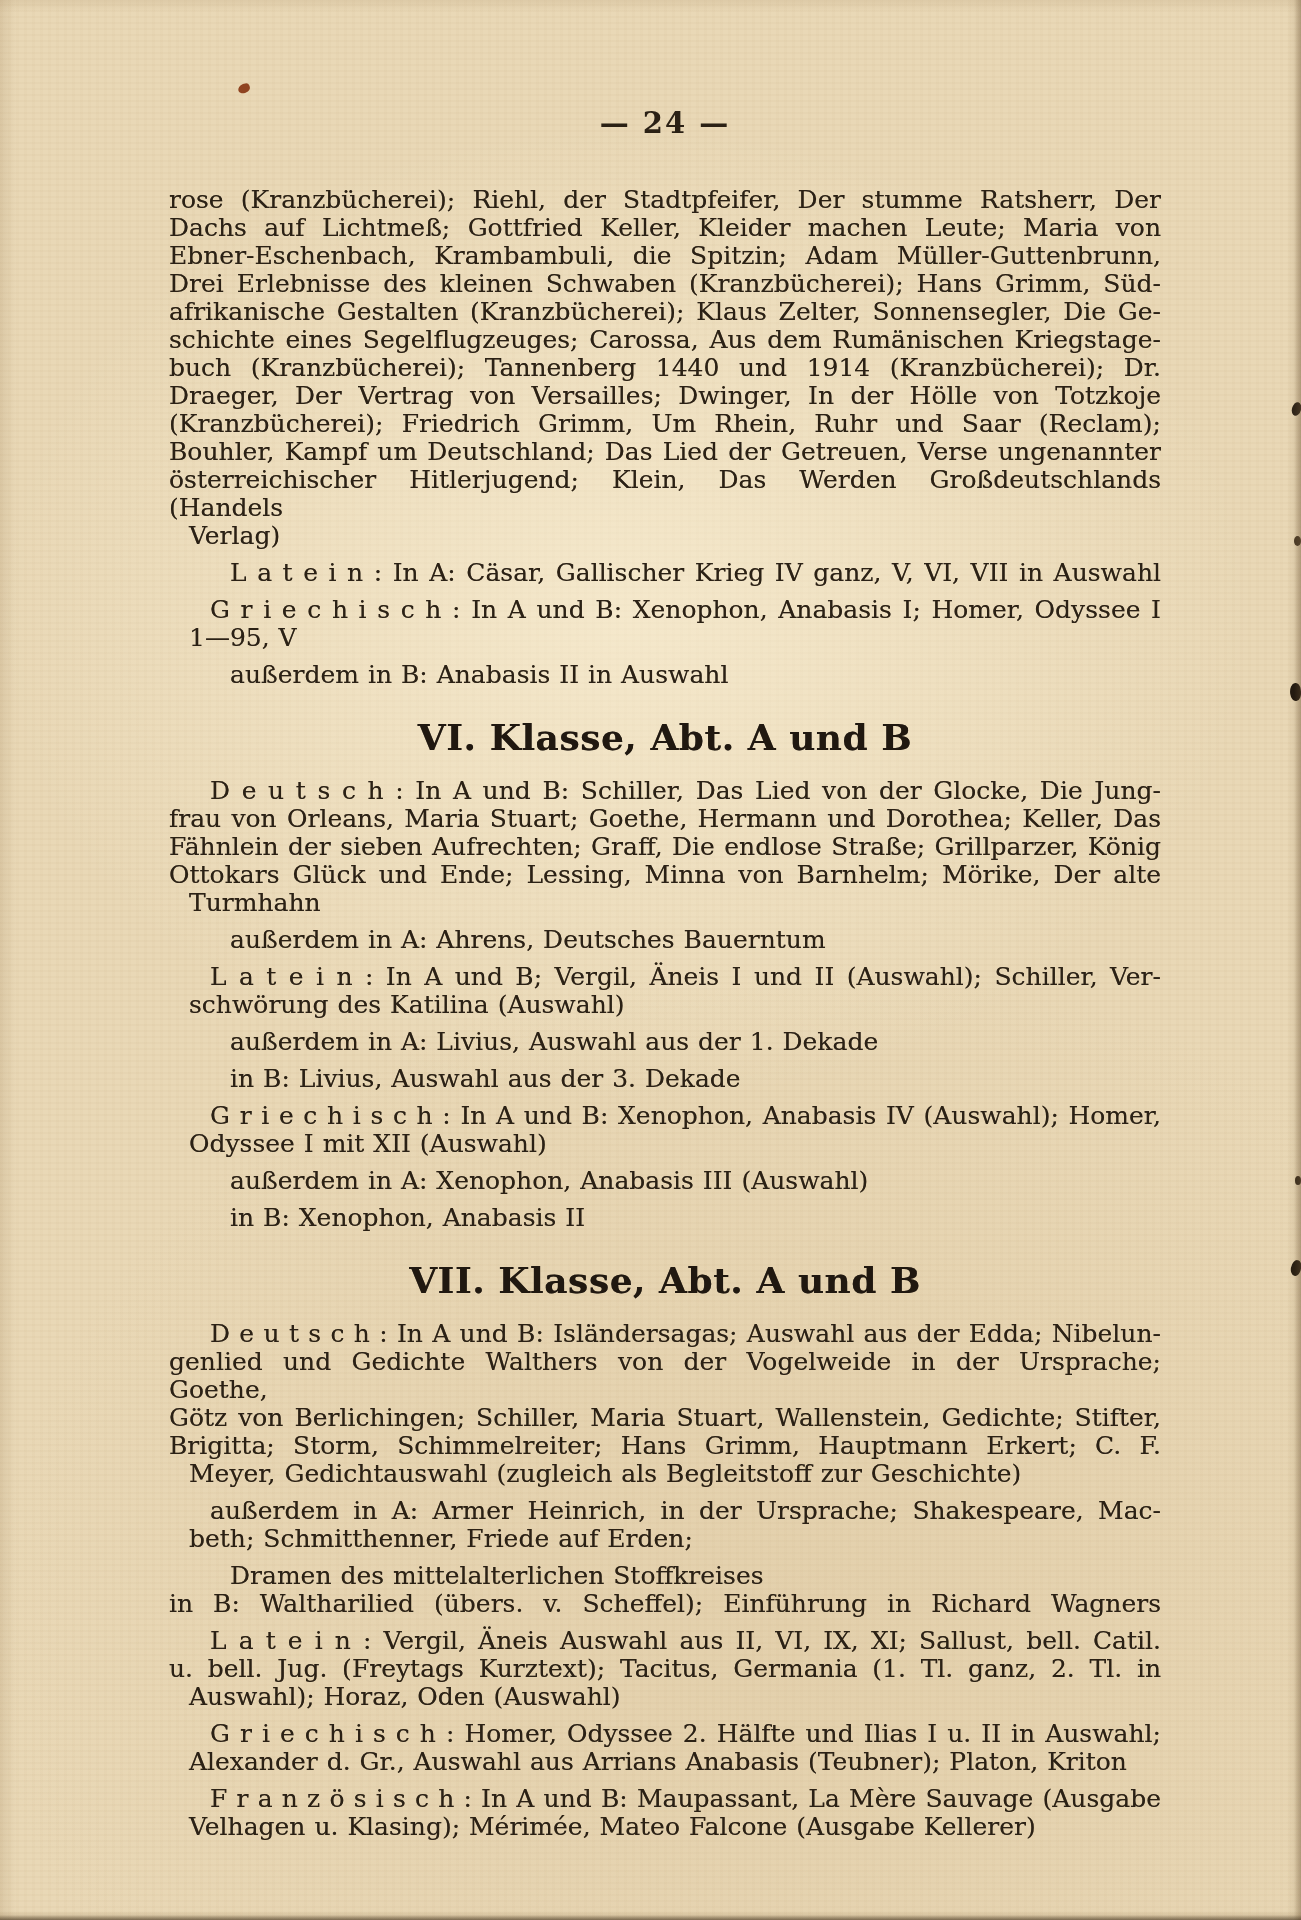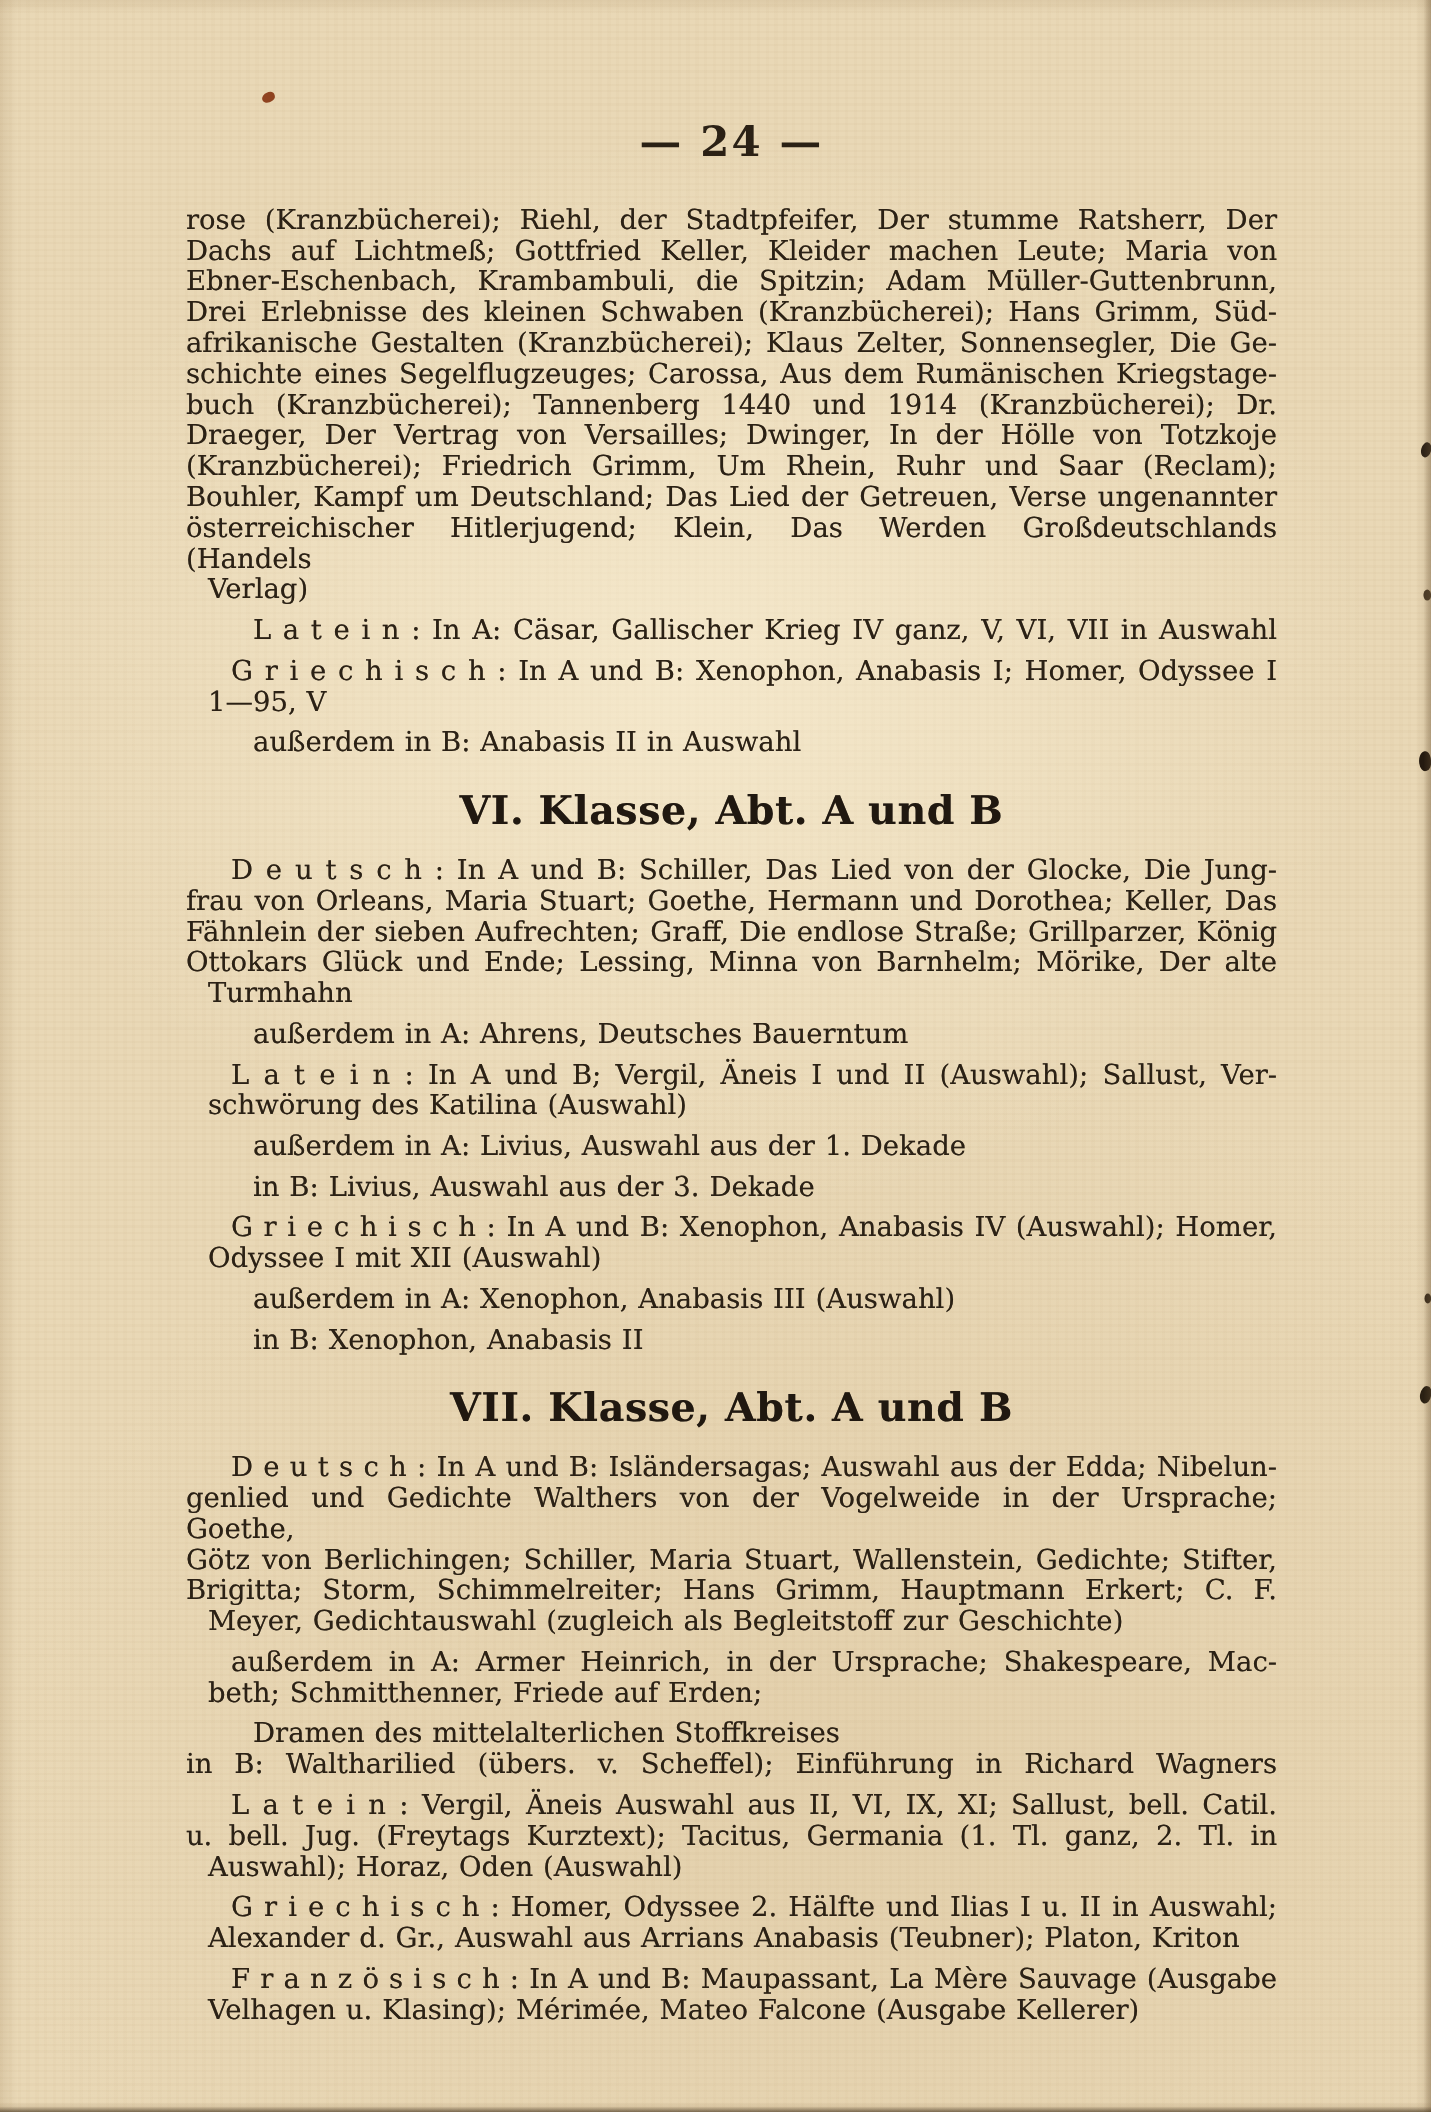--- a/index.html
+++ b/index.html
@@ -21,21 +21,21 @@
       linear-gradient(90deg,  rgba(130,100,60,0.14) 0, rgba(0,0,0,0) 16px),
       linear-gradient(270deg, rgba(120, 95,60,0.20) 0, rgba(0,0,0,0) 14px),
       linear-gradient(0deg,   rgba(110, 85,50,0.30) 0, rgba(0,0,0,0) 9px),
       linear-gradient(180deg, rgba(150,120,80,0.14) 0, rgba(0,0,0,0) 12px);
     color: var(--ink, #2b2115);
   }
   .pageno {
     position: absolute;
     top: 106px; left: 169px; width: 992px;
     text-align: center;
-    font-size: 38px; font-weight: 700;
+    font-size: 29px; font-weight: 700;
     letter-spacing: 2px;
     color: var(--ink, #2b2115);
   }
   .textflow {
     position: absolute;
     top: 186px; left: 169px; width: 992px;
     font-size: 25px;
     line-height: 28px;
     text-rendering: optimizeLegibility;
   }
@@ -108,21 +108,21 @@
         <div class="line">D e u t s c h :  In A und B: Schiller, Das Lied von der Glocke, Die Jung-</div>
         <div class="line">frau von Orleans, Maria Stuart; Goethe, Hermann und Dorothea; Keller, Das</div>
         <div class="line">Fähnlein der sieben Aufrechten; Graff, Die endlose Straße; Grillparzer, König</div>
         <div class="line">Ottokars Glück und Ende; Lessing, Minna von Barnhelm; Mörike, Der alte</div>
         <div class="line last">Turmhahn</div>
       </div>
       <div class="para indent">
         <div class="line last">außerdem in A: Ahrens, Deutsches Bauerntum</div>
       </div>
       <div class="para indent">
-        <div class="line">L a t e i n :  In A und B; Vergil, Äneis I und II (Auswahl); Sallust, Ver-</div>
+        <div class="line">L a t e i n :  In A und B; Vergil, Äneis I und II (Auswahl); Schiller, Ver-</div>
         <div class="line last">schwörung des Katilina (Auswahl)</div>
       </div>
       <div class="para indent">
         <div class="line last">außerdem in A: Livius, Auswahl aus der 1. Dekade</div>
       </div>
       <div class="para indent">
         <div class="line last">in B: Livius, Auswahl aus der 3. Dekade</div>
       </div>
       <div class="para indent">
         <div class="line">G r i e c h i s c h :  In A und B: Xenophon, Anabasis IV (Auswahl); Homer,</div>

